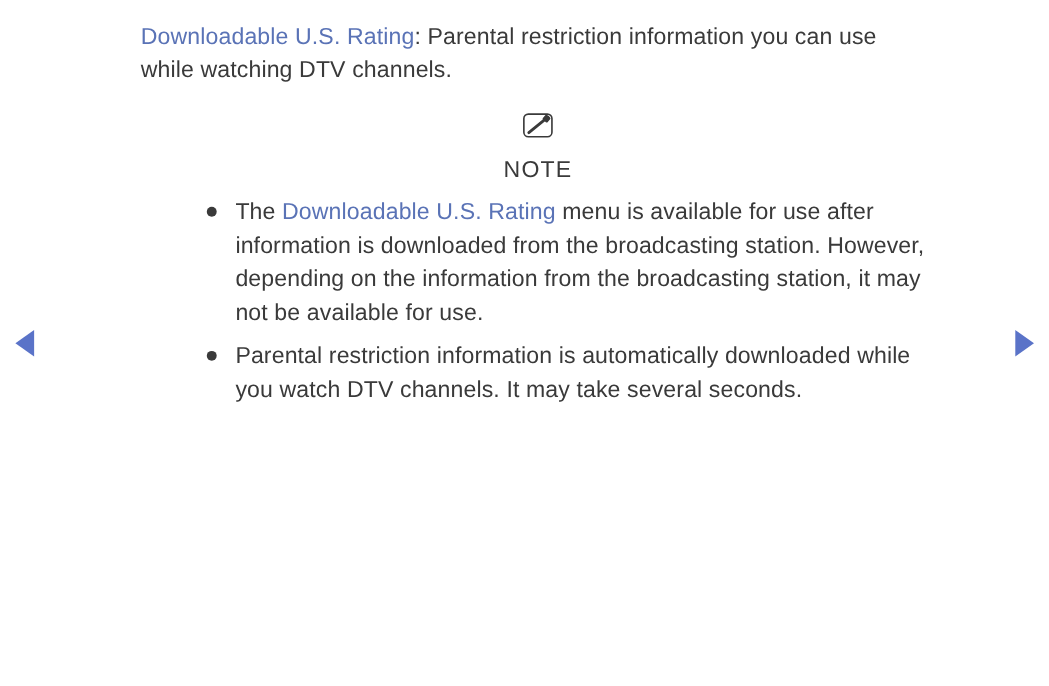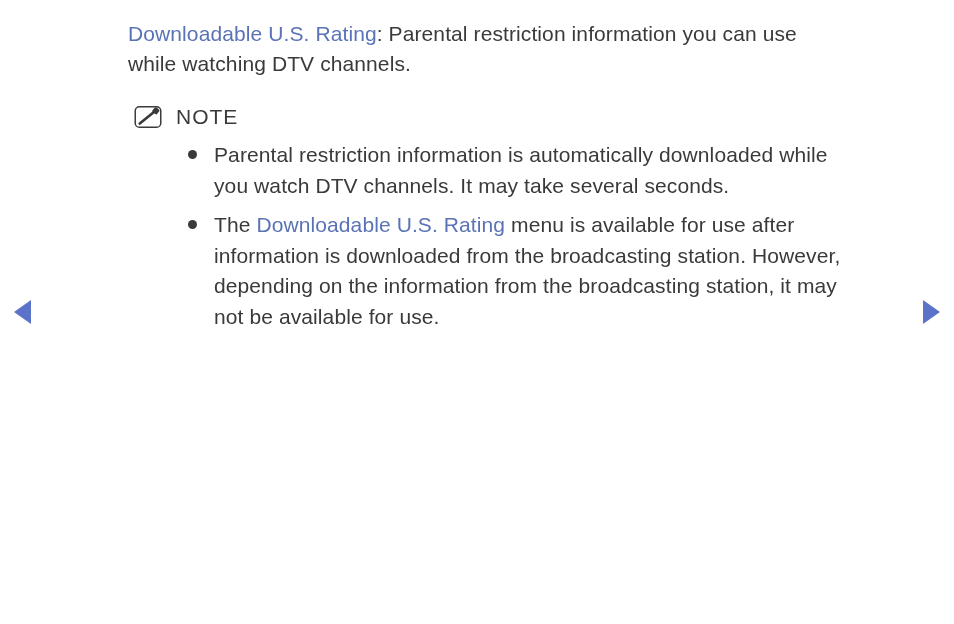--- a/index.html
+++ b/index.html
@@ -36,20 +36,21 @@
     color: #5a73b6;
   }
 
   .note-row {
     display: flex;
     align-items: center;
     gap: 14px;
     margin-left: 6px;
     margin-bottom: 8px;
     margin-top: 22px;
+    flex-direction: column;
   }
 
   .note-icon {
     width: 28px;
     height: 24px;
     flex: 0 0 auto;
   }
 
   .note-label {
     font-size: 21px;
@@ -115,24 +116,24 @@
       <svg class="note-icon" viewBox="0 0 34 28">
         <rect x="1.5" y="1.5" width="31" height="25" rx="5" ry="5" fill="none" stroke="#3a3a3a" stroke-width="1.8"></rect>
         <line x1="7" y1="22" x2="28" y2="5" stroke="#3a3a3a" stroke-width="3.2" stroke-linecap="round"></line>
         <rect x="23" y="3" width="7" height="7" rx="1.5" transform="rotate(40 26.5 6.5)" fill="#3a3a3a"></rect>
       </svg>
       <span class="note-label">NOTE</span>
     </div>
 
     <ul class="bullets">
       <li>
-        <span>Parental restriction information is automatically downloaded while you watch DTV channels. It may take several seconds.</span><span class="link-term"></span><span></span>
+        <span>The </span><span class="link-term">Downloadable U.S. Rating</span><span> menu is available for use after information is downloaded from the broadcasting station. However, depending on the information from the broadcasting station, it may not be available for use.</span>
       </li>
       <li>
-        <span>The </span><span class="link-term">Downloadable U.S. Rating</span><span> menu is available for use after information is downloaded from the broadcasting station. However, depending on the information from the broadcasting station, it may not be available for use.</span>
+        <span>Parental restriction information is automatically downloaded while you watch DTV channels. It may take several seconds.</span><span class="link-term"></span><span></span>
       </li>
     </ul>
 
   </div>
 
   <div class="nav-arrow nav-left"></div>
   <div class="nav-arrow nav-right"></div>
 
 </div>
 

